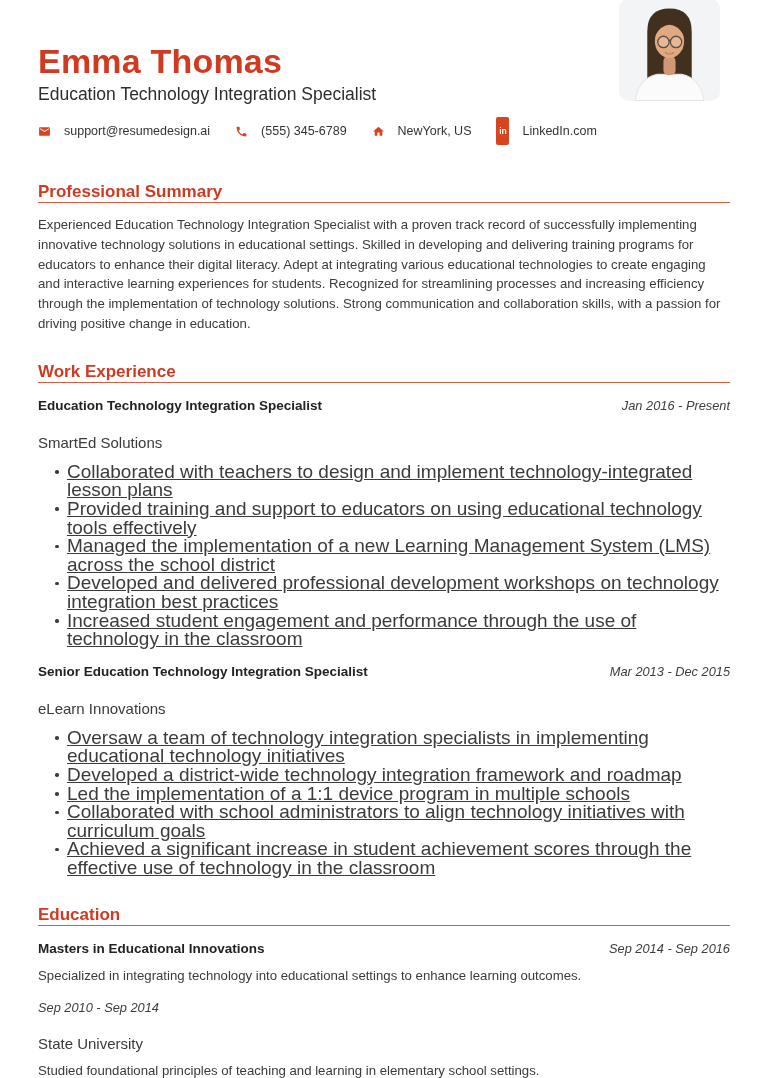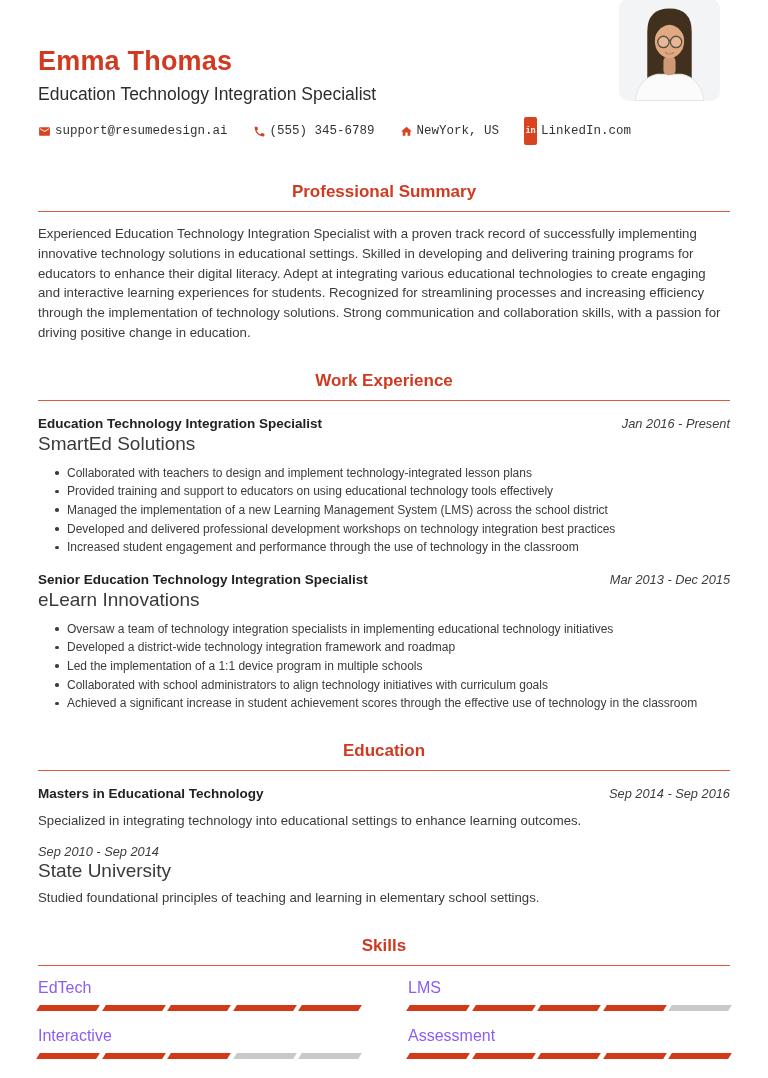--- a/index.html
+++ b/index.html
@@ -18,41 +18,41 @@
     width:768px;
     height:1078px;
     margin:0 auto;
     background:#ffffff;
     padding:0 38px;
     overflow:hidden;
   }
   
   .header{position:relative; padding-top:43px;}
   .name{
-    font-size:27px;
+    font-size:34px;
     font-weight:700;
     color:var(--accent);
     line-height:36px;
     letter-spacing:.2px;
   }
   .person-title{
     margin-top:3px;
     font-size:17.5px;
     color:#2d2d2d;
     line-height:24px;
   }
   .contact-row{
     margin-top:11px;
     display:flex;
     align-items:center;
     gap:25px;
     font-size:12.5px;
     color:#333333;
   }
-  .contact-item{display:flex; align-items:center; gap:4px;font-family:Liberation Mono, monospace;}
+  .contact-item{display:flex; align-items:center; gap:13px;}
   .contact-item .ico{display:inline-flex; width:13px; height:13px; align-items:center; justify-content:center;}
   .contact-item .ico svg{width:13px; height:13px; fill:var(--icon);}
   .li-badge{
     display:inline-flex; align-items:center; justify-content:center;
     width:13px; height:28px; border-radius:2px;
     background:var(--icon); color:#ffffff;
     font-size:8.5px; font-weight:700; line-height:1;
   }
   .photo{
     position:absolute;
@@ -63,45 +63,44 @@
     background:#f3f4f5;
   }
   .photo svg{display:block; width:100%; height:100%;}
   
   .section{margin-top:28px;}
   .section.first{margin-top:37px;}
   .section h2{
     font-size:17px;
     font-weight:700;
     color:var(--accent);
-    padding-bottom:9px;
     border-bottom:1px solid var(--underline);
     line-height:20px;
-    text-align:center;
   }
   .summary-text{
     margin-top:12px;
     font-size:13.2px;
     line-height:19.8px;
     color:#3b3b3b;
   }
   
   .entry{margin-top:14px;}
   .entry-head{display:flex; justify-content:space-between; align-items:baseline;}
   .entry-title{font-size:13.5px; font-weight:700; color:#222222; line-height:17px;}
   .entry-dates{font-size:12.8px; font-style:italic; color:#3d3d3d; white-space:nowrap;}
-  .entry-sub{margin-top:3px; font-size:19px; color:#3a3a3a; line-height:17px;}
+  .entry-sub{margin-top:20px; font-size:15px; color:#3a3a3a; line-height:17px;}
   .entry-desc{margin-top:10px; font-size:13.2px; line-height:18.5px; color:#3b3b3b;}
   ul.bullets{margin-top:12px; list-style:none; padding-left:17px;}
   ul.bullets li{
     position:relative;
     padding-left:12px;
-    font-size:12px;
+    font-size:19px;
     line-height:18.6px;
     color:#3b3b3b;
+    text-decoration:underline;
   }
   ul.bullets li::before{
     content:"";
     position:absolute;
     left:0; top:7.5px;
     width:3.6px; height:3.6px;
     border-radius:50%;
     background:#3b3b3b;
   }
   
@@ -215,21 +214,21 @@
         <li>Achieved a significant increase in student achievement scores through the effective use of technology in the classroom</li>
       </ul>
     </div>
   </section>
 
   <section class="section">
     <h2>Education</h2>
 
     <div class="entry">
       <div class="entry-head">
-        <div class="entry-title">Masters in Educational Technology</div>
+        <div class="entry-title">Masters in Educational Innovations</div>
         <div class="entry-dates">Sep 2014 - Sep 2016</div>
       </div>
       <div class="entry-desc">Specialized in integrating technology into educational settings to enhance learning outcomes.</div>
     </div>
 
     <div class="entry">
       <div class="entry-head">
         <div class="entry-dates">Sep 2010 - Sep 2014</div>
       </div>
       <div class="entry-sub">State University</div>

